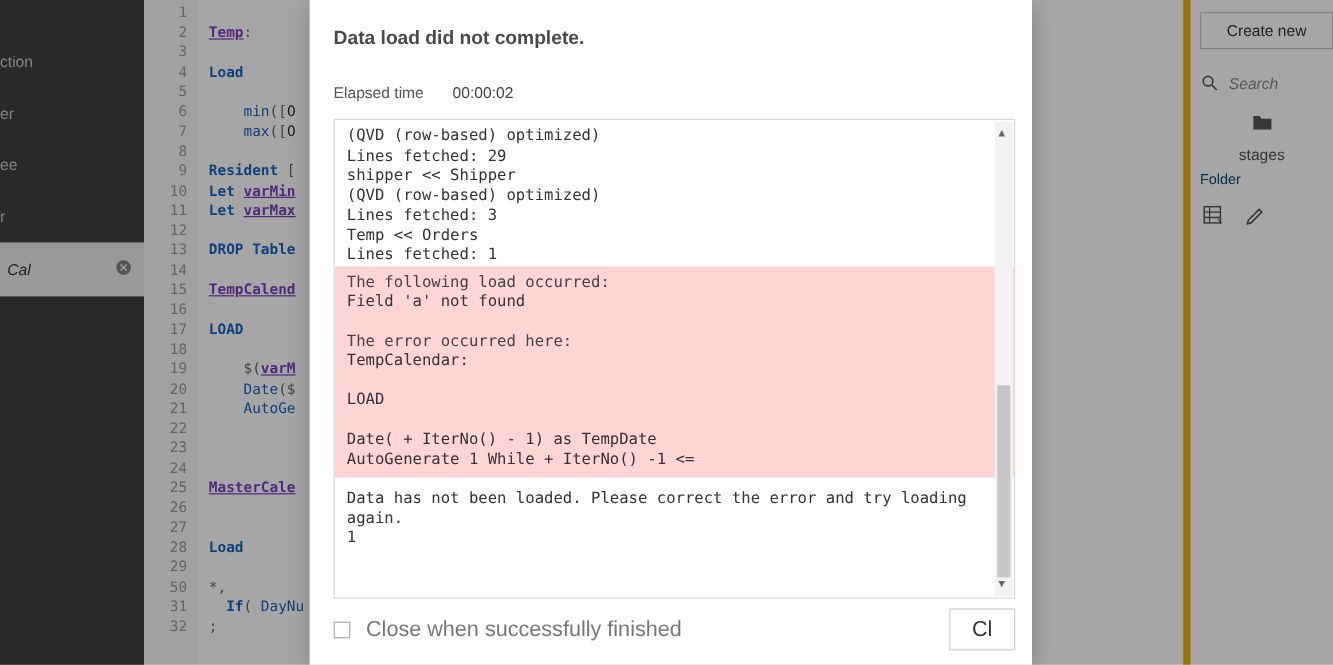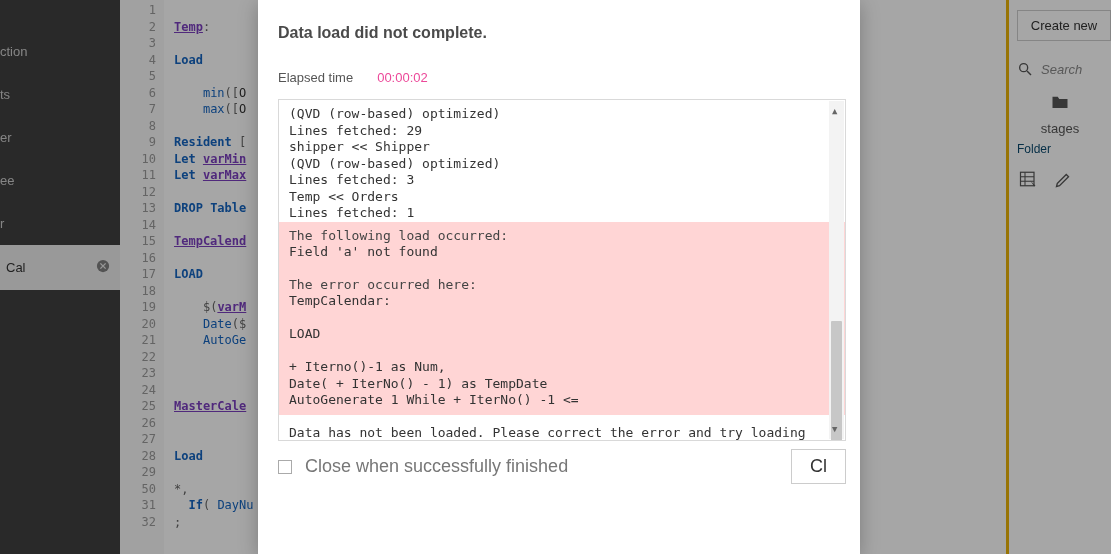--- a/index.html
+++ b/index.html
@@ -38,20 +38,21 @@
     color: #ccc;
   }
   .nav-panel .item.active {
     background: #ececec;
     color: #333;
     display: flex;
     justify-content: space-between;
     align-items: center;
     padding-left: 6px;
     padding-right: 10px;
+    font-style: italic;
   }
   .close-x svg { width: 14px; height: 14px; }
   .editor-col {
     flex: 1;
     display: flex;
     background: #fff;
   }
   .gutter {
     width: 44px;
     background: #f7f7f7;
@@ -70,23 +71,23 @@
     padding: 2px 0 0 10px;
     white-space: pre;
     overflow: hidden;
   }
   .code .line { line-height: 16.5px; height: 16.5px; }
   .kw { color: #1565c0; font-weight: bold; }
   .fn { color: #1565c0; }
   .id { color: #7b3fbf; font-weight: bold; text-decoration: underline; }
   .p  { color: #666; }
   .right-panel {
-    width: 105px;
-    background: #fff;
-    border-left: 3px solid #eab308;
+    width: 125px;
+    background: #fff;
+    border-left: 6px solid #eab308;
     padding-top: 6px;
     font-size: 13px;
   }
   .right-panel .btn-create {
     margin: 4px 0 14px 8px;
     border: 1px solid #ccc;
     padding: 7px 10px;
     background: #fff;
     text-align: center;
     font-size: 13px;
@@ -142,24 +143,24 @@
     font-size: 16px;
     margin-bottom: 28px;
   }
   .elapsed-row {
     display: flex;
     gap: 24px;
     font-size: 13px;
     color: #555;
     margin-bottom: 14px;
   }
-  .elapsed-row .time { color: #ec4899; font-weight: 500; }
+  .elapsed-row .time { color: #404040; font-weight: 500; }
   .log-box {
     border: 1px solid #d9d9d9;
-    height: 342px;
+    height: 400px;
     overflow: hidden;
     position: relative;
     font-family: Consolas, monospace;
     font-size: 13px;
     line-height: 16.5px;
     padding: 6px 10px;
     color: #333;
   }
   .log-box .scrollbar {
     position: absolute;
@@ -212,21 +213,20 @@
     background: #fff;
     color: #333;
   }
 </style>
 </head>
 <body>
 
 <div class="layout">
   <div class="nav-panel">
     <div class="item">ction</div>
-    <div class="item">ts</div>
     <div class="item">er</div>
     <div class="item">ee</div>
     <div class="item">r</div>
     <div class="item active">
       <span>Cal</span>
       <span class="close-x">
         <svg viewBox="0 0 16 16">
             <circle cx="8" cy="8" r="7" fill="#808080"></circle>
             <path d="M5 5 L11 11 M11 5 L5 11" stroke="#e8e8e8" stroke-width="1.6"></path>
           </svg>
@@ -329,21 +329,20 @@
     <div class="log-error">
       <div class="err-head">The following load occurred:</div>
       <div>Field 'a' not found</div>
       <div style="height:16px"></div>
       <div class="err-head">The error occurred here:</div>
       <div id="err-body2">
           <div>TempCalendar:</div>
           <div>&nbsp;</div>
           <div>LOAD</div>
           <div>&nbsp;</div>
-          <div>     + Iterno()-1 as Num,</div>
           <div>    Date( + IterNo() - 1) as TempDate</div>
           <div>    AutoGenerate 1 While  + IterNo() -1 &lt;=</div>
         </div>
     </div>
     <div style="height:10px"></div>
     <div id="log-post">
         <div>Data has not been loaded. Please correct the error and try loading again.</div>
         <div>1</div>
       </div>
     <div class="scrollbar">

